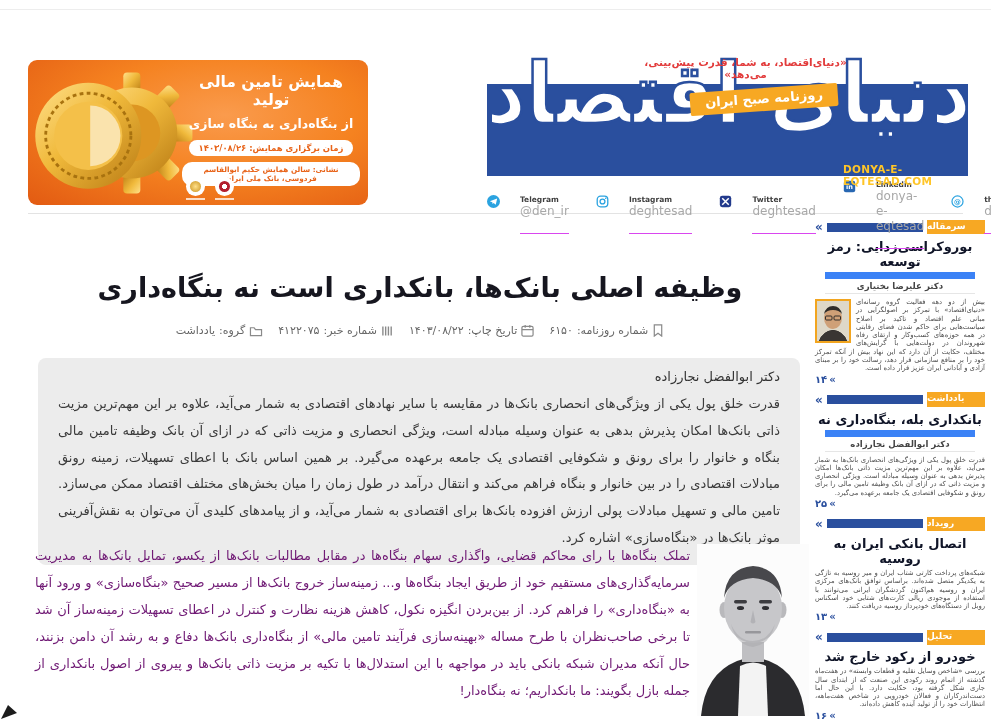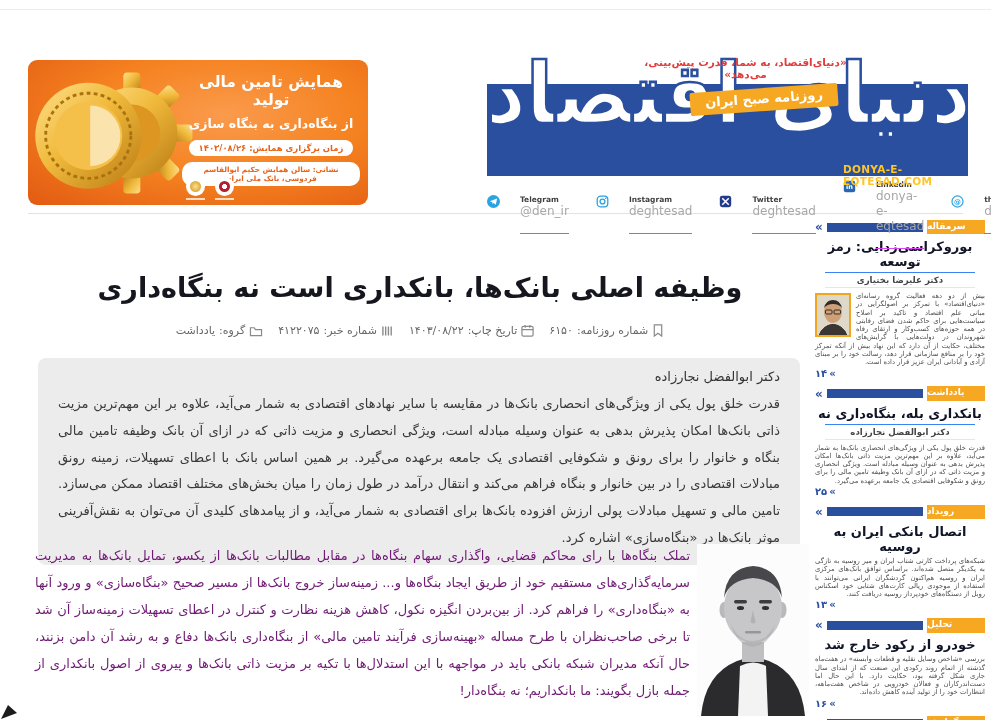--- a/index.html
+++ b/index.html
@@ -70,21 +70,21 @@
   
   #sidebar{position:absolute;left:815px;top:220px;width:170px;}
   .sb-item{margin-bottom:8px;}
   .sb-head{display:flex;align-items:center;height:14px;}
   .sb-chev{color:#2a4f9e;font-weight:bold;font-size:12px;margin-right:2px;line-height:1;}
   .sb-bar{flex:1;height:9px;background:#2a4f9e;margin:0 4px 0 2px;}
   .sb-badge{background:#f7a823;color:#fff;font-size:9px;font-weight:bold;width:58px;text-align:left;
             padding:2px 0 3px;line-height:1.1;}
   .sb-title{font-size:13px;font-weight:bold;color:#101528;text-align:center;direction:rtl;margin:5px 0 3px;}
   .sb-author{font-size:8.6px;font-weight:bold;color:#444;text-align:center;direction:rtl;
-             border-top:1px solid #3b82f6;border-bottom:1px solid #e6e6e6;padding:2px 0;margin:0 10px 4px;}
+             border-top:7px solid #3b82f6;border-bottom:1px solid #e6e6e6;padding:2px 0;margin:0 10px 4px;}
   .sb-text{font-size:6.8px;color:#4c4c4c;direction:rtl;text-align:justify;line-height:1.22;}
   .sb-photo{float:left;width:32px;height:40px;border:2px solid #f2a51f;margin:1px 5px 2px 0;box-sizing:content-box;}
   .sb-page{text-align:left;color:#2a4f9e;font-weight:bold;font-size:10px;margin-top:2px;line-height:1;}
   .sb-page .pg-chev{margin-left:2px;}
 
   
   #cursor{position:absolute;left:1px;top:701px;}
   .clearfix::after{content:"";display:block;clear:both;}
 </style>
 </head>

